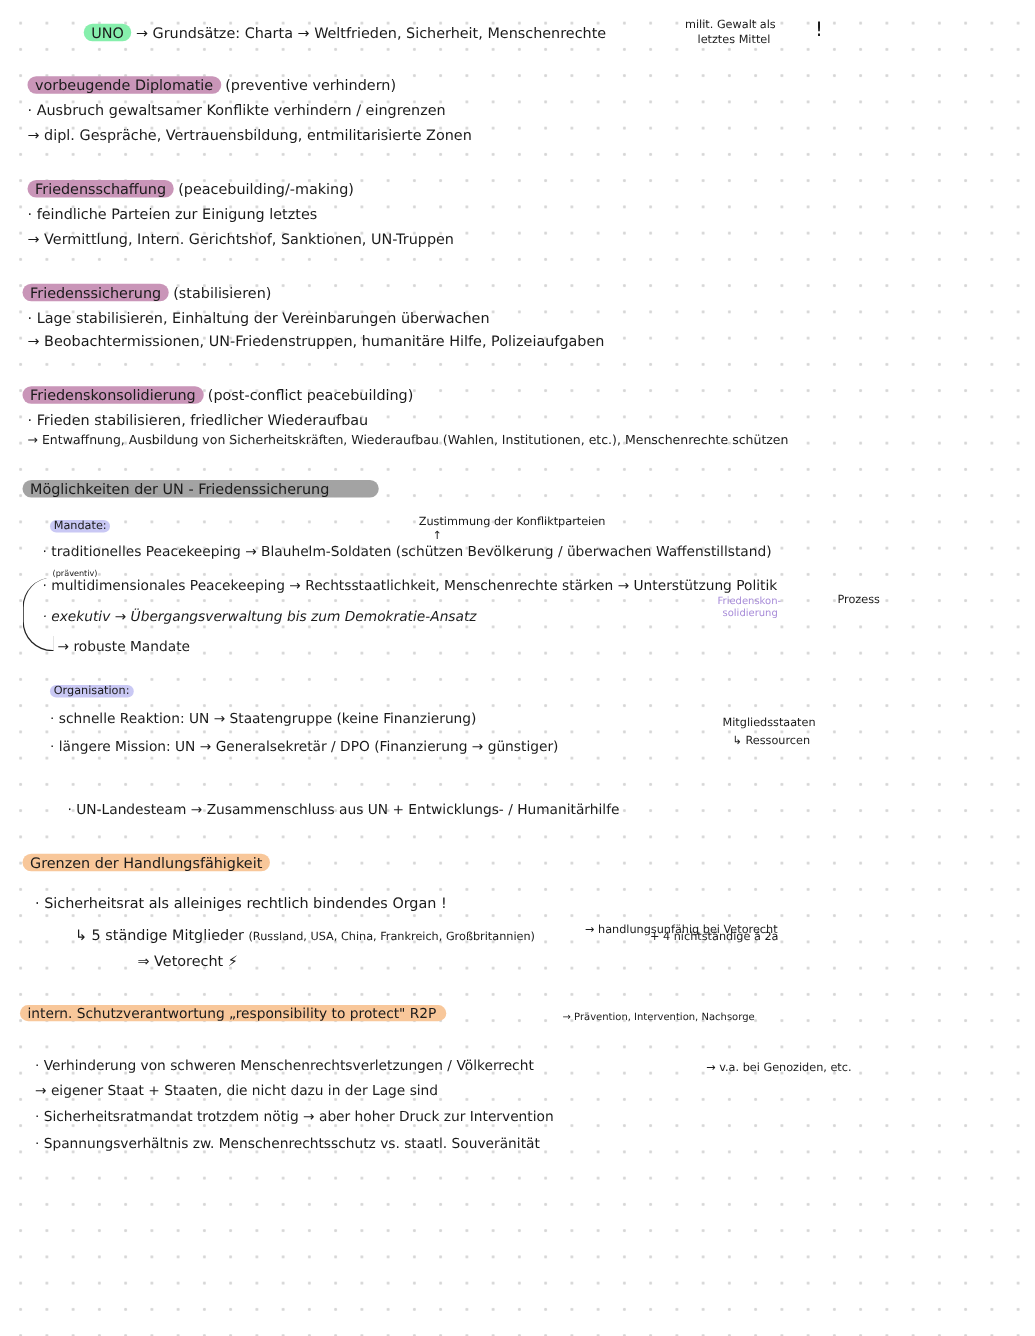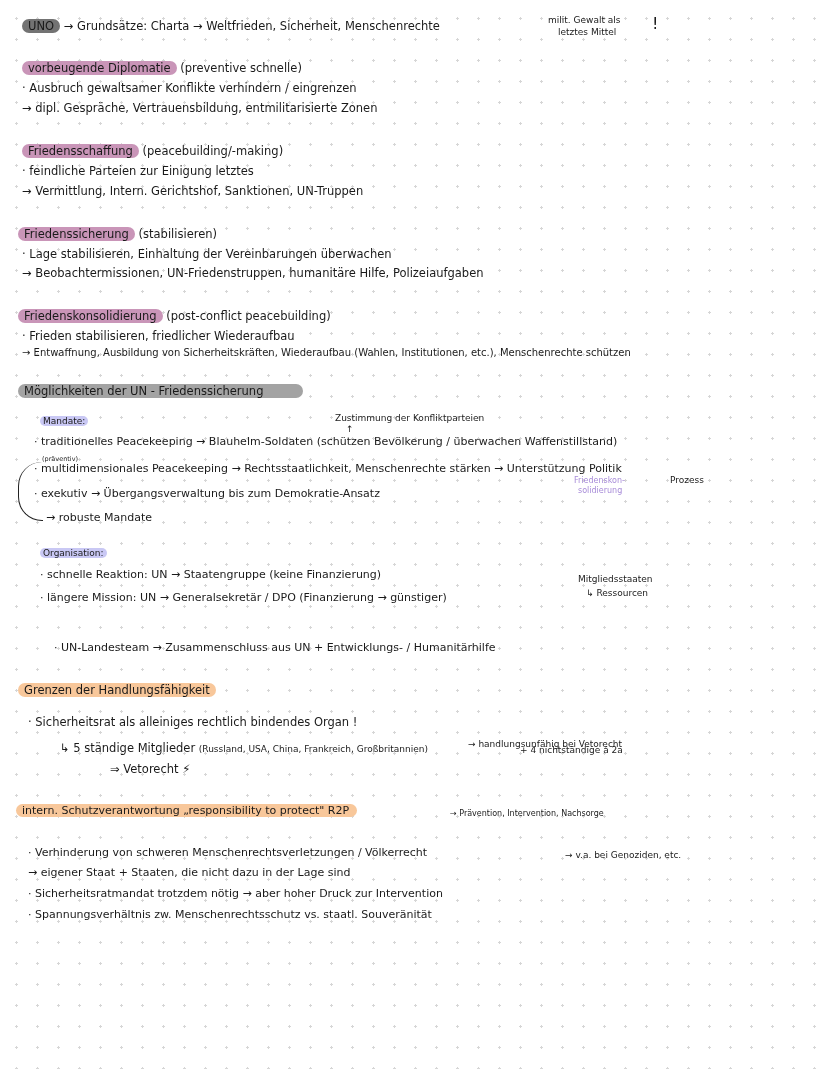--- a/index.html
+++ b/index.html
@@ -9,21 +9,21 @@
     background-image: radial-gradient(circle, #d6d6d6 1px, transparent 1.3px);
     background-size: 21px 21px;
     background-position: 6px 8px;
     font-family: "DejaVu Sans", sans-serif;
     color: #1a1a1a;
   }
   .ln { position: absolute; white-space: nowrap; font-size: 11.5px; line-height: 16px; }
   .sm { font-size: 9px; }
   .xs { font-size: 6.5px; line-height: 8px; }
   .hl { border-radius: 8px; padding: 0 6px; }
-  .hl-pink { background: #737373; }
+  .hl-pink { background: #86efac; margin-left: 45px; }
   .hl-mauve { background: #c995b8; }
   .hl-lilac { background: #a3a3a3; }
   .hl-blue { background: #c9c8f4; }
   .hl-orange { background: #f8c79a; }
   .violet { color: #a78bd8; }
   .brace {
     position: absolute; left: 18px; top: 462px; width: 24px; height: 58px;
     border-left: 1.5px solid #222; border-bottom: 1.5px solid #222;
     border-radius: 24px 0 0 24px;
   }
@@ -36,21 +36,21 @@
   <span>→ Grundsätze: Charta → Weltfrieden, Sicherheit, Menschenrechte</span>
 </div>
 <div class="ln sm" style="left:548px;top:14px;line-height:12px;">
   <div>milit. Gewalt als</div>
   <div style="padding-left:10px">letztes Mittel</div>
 </div>
 <div class="ln" style="left:652px;top:16px;font-size:16px;">!</div>
 
 <div class="ln" style="left:22px;top:60px;">
   <span class="hl hl-mauve">vorbeugende Diplomatie</span>
-  <span>(preventive schnelle)</span>
+  <span>(preventive verhindern)</span>
 </div>
 <div class="ln" style="left:22px;top:80px;">· Ausbruch gewaltsamer Konflikte verhindern / eingrenzen</div>
 <div class="ln" style="left:22px;top:100px;">→ dipl. Gespräche, Vertrauensbildung, entmilitarisierte Zonen</div>
 
 <div class="ln" style="left:22px;top:143px;">
   <span class="hl hl-mauve">Friedensschaffung</span>
   <span>(peacebuilding/-making)</span>
 </div>
 <div class="ln" style="left:22px;top:163px;">· feindliche Parteien zur Einigung letztes</div>
 <div class="ln" style="left:22px;top:183px;">→ Vermittlung, Intern. Gerichtshof, Sanktionen, UN-Truppen</div>
@@ -78,21 +78,21 @@
 <div class="ln sm" style="left:335px;top:410px;">Zustimmung der Konfliktparteien</div>
 <div class="ln sm" style="left:346px;top:421px;">↑</div>
 <div class="ln" style="left:34px;top:434px;font-size:11px;">· traditionelles Peacekeeping → Blauhelm-Soldaten (schützen Bevölkerung / überwachen Waffenstillstand)</div>
 <div class="ln xs" style="left:42px;top:455px;">(präventiv)</div>
 <div class="ln" style="left:34px;top:461px;font-size:11px;">· multidimensionales Peacekeeping → Rechtsstaatlichkeit, Menschenrechte stärken → Unterstützung Politik</div>
 <div class="ln sm" style="left:670px;top:472px;">Prozess</div>
 <div class="ln sm violet" style="left:574px;top:476px;line-height:10px;font-size:8px;">
   <div>Friedenskon-</div>
   <div style="padding-left:4px">solidierung</div>
 </div>
-<div class="ln" style="left:34px;top:486px;font-size:11px;">· exekutiv → Übergangsverwaltung bis zum Demokratie-Ansatz</div>
+<div class="ln" style="left:34px;top:486px;font-size:11px;font-style:italic;">· exekutiv → Übergangsverwaltung bis zum Demokratie-Ansatz</div>
 <div class="brace"></div>
 <div class="ln" style="left:46px;top:510px;font-size:11px;">→ robuste Mandate</div>
 
 <div class="ln sm" style="left:40px;top:545px;">
   <span class="hl hl-blue" style="padding:0 3px;">Organisation:</span>
 </div>
 <div class="ln" style="left:40px;top:567px;font-size:11px;">· schnelle Reaktion: UN → Staatengruppe (keine Finanzierung)</div>
 <div class="ln" style="left:40px;top:590px;font-size:11px;">· längere Mission: UN → Generalsekretär / DPO (Finanzierung → günstiger)</div>
 <div class="ln sm" style="left:578px;top:572px;line-height:14px;">
   <div>Mitgliedsstaaten</div>

